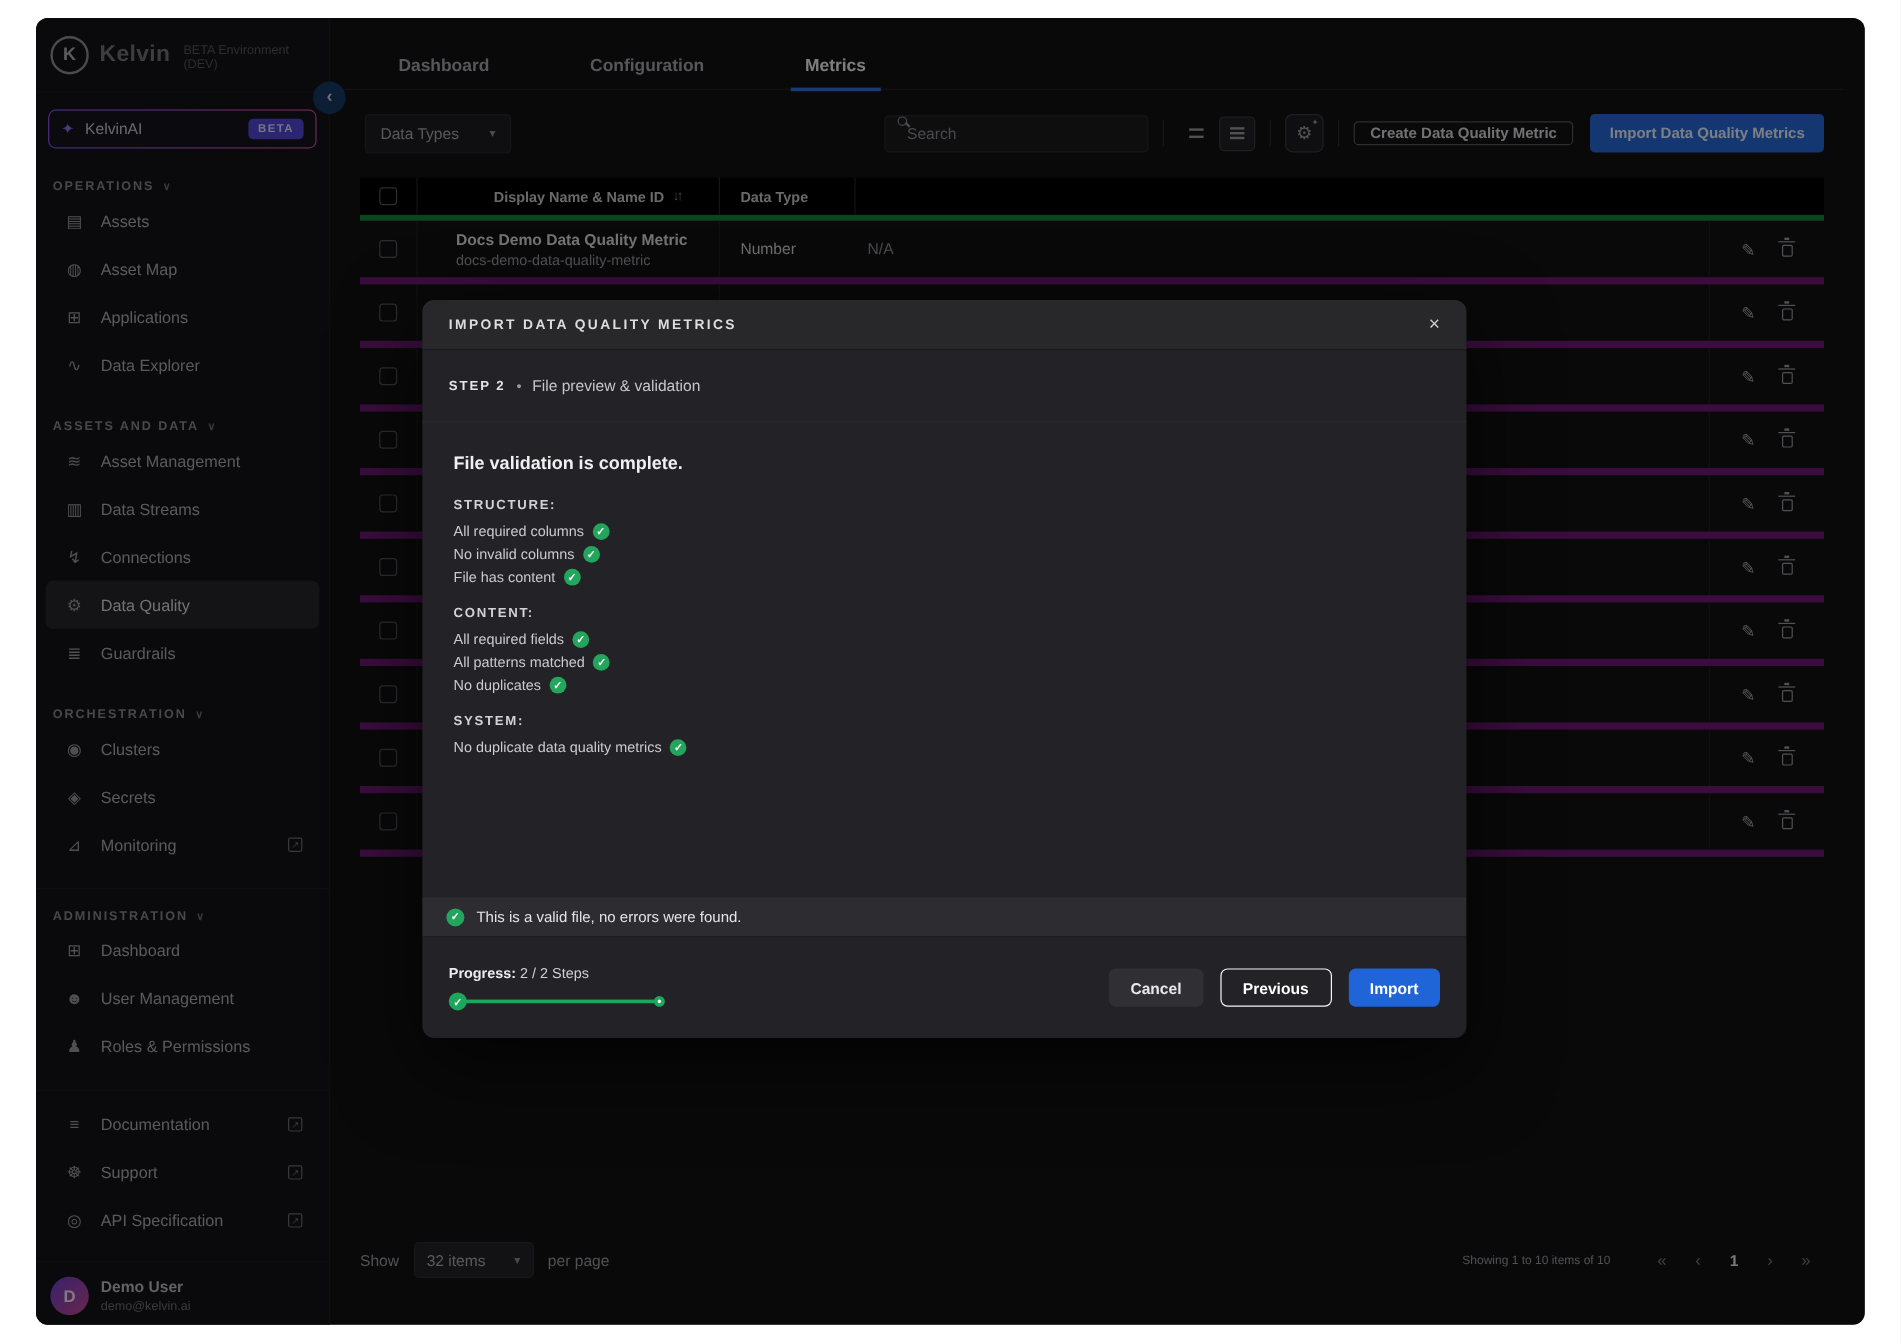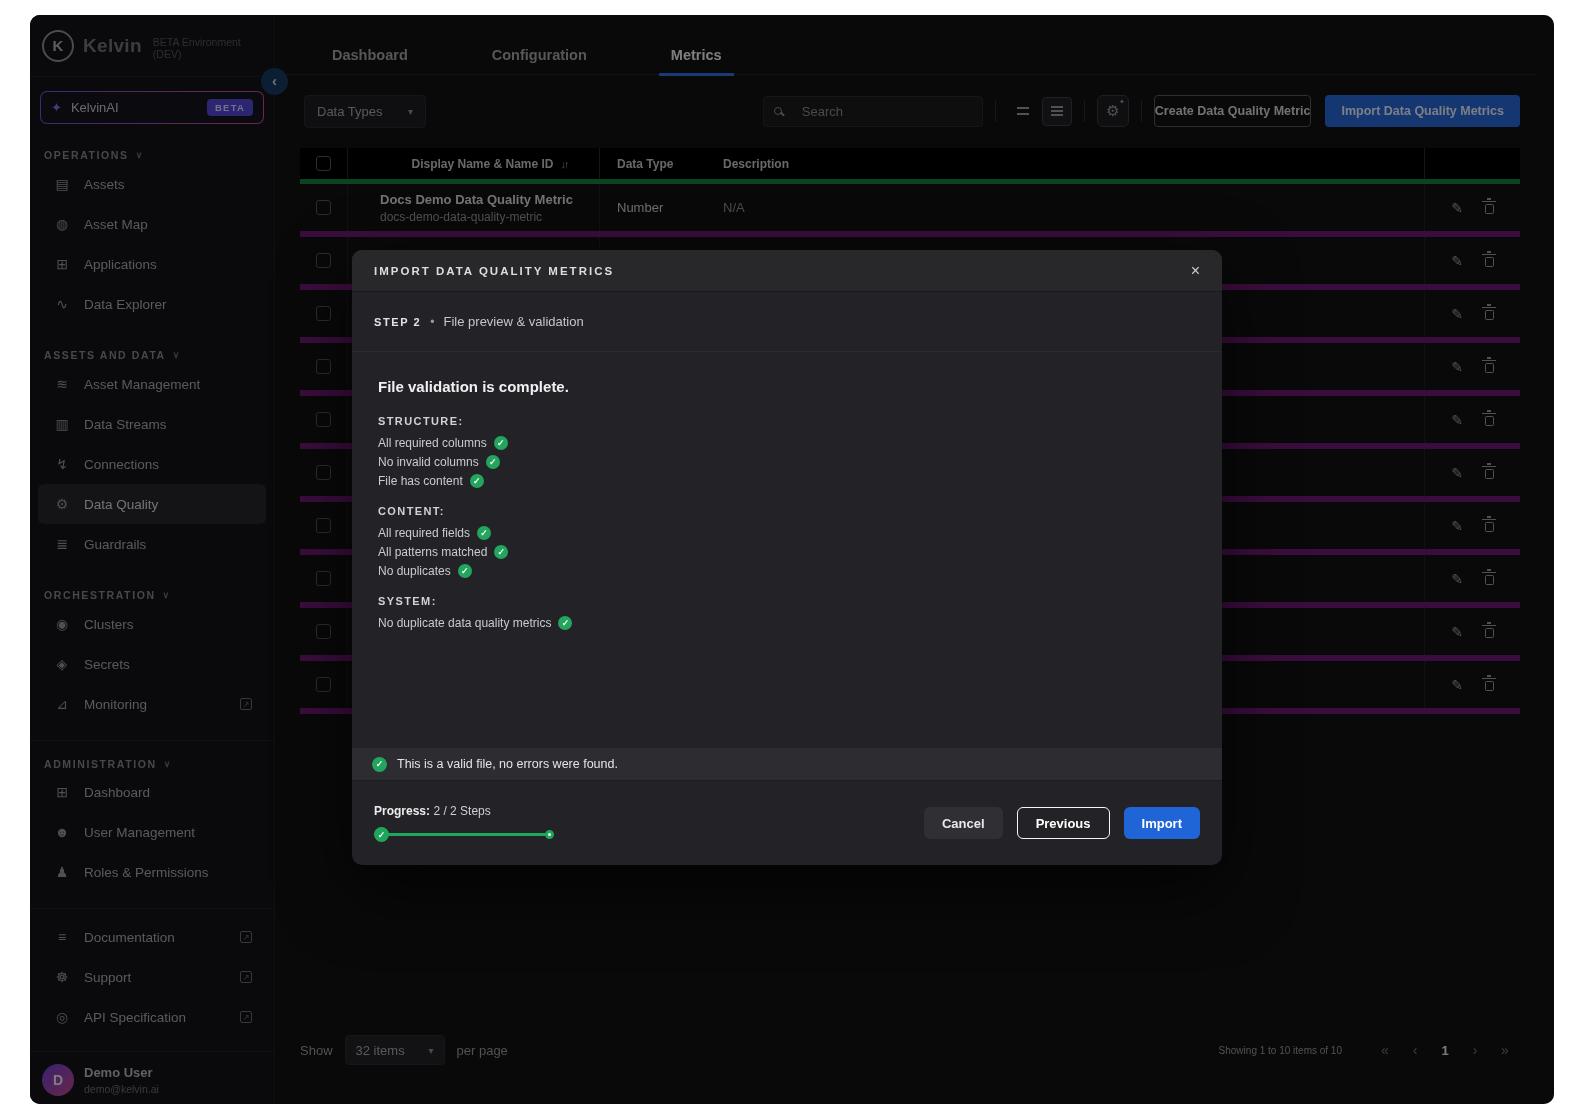--- a/index.html
+++ b/index.html
@@ -53,37 +53,37 @@
   .tab.active { color:#eeeef0; }
   .tab.active::after { content:""; position:absolute; left:0; right:0; bottom:-2px; height:3px; background:#2f6fe0; }
 
   .toolbar { position:absolute; left:245px; right:20px; top:78px; height:36px; display:flex; align-items:center;
              padding-left:29px; padding-right:14px; }
   .dt-btn { height:33px; width:122px; background:#1d1d20; border:1px solid #2b2b30; border-radius:4px;
             display:flex; align-items:center; padding:0 12px; font-size:13px; color:#a7a7ab; gap:8px;}
   .dt-caret { margin-left:auto; font-size:10px; color:#8a8a8f; }
   .tb-spacer { flex:1; }
   .search { height:31px; width:220px; background:#1b1b1e; border:1px solid #2b2b30; border-radius:4px;
-            display:flex; align-items:center; padding:0 10px; gap:20px; }
+            display:flex; padding:0 10px; gap:0; }
   .search input { background:transparent; border:none; outline:none; color:#c9c9cc; font-size:13px; width:160px;
                   font-family:"Liberation Sans",sans-serif; }
   .search input::placeholder { color:#8b8b90; }
   .mag { width:8px; height:8px; border:1.6px solid #8b8b90; border-radius:50%; position:relative; display:inline-block; flex:none;}
   .mag::after { content:""; position:absolute; width:5px; height:1.6px; background:#8b8b90; transform:rotate(45deg); right:-4px; bottom:-1px; }
   .vsep { width:1px; height:22px; background:#2e2e33; margin:0 12px; }
   .tgl-group { display:flex; gap:4px; }
   .tgl { width:30px; height:29px; border-radius:4px; display:flex; align-items:center; justify-content:center;
          background:transparent; border:1px solid transparent; cursor:pointer; }
   .tgl.sel { border-color:#3c3d42; background:#202024; }
   .bars2 { width:12px; height:2px; background:#9a9a9f; box-shadow:0 6px 0 #9a9a9f; margin-top:-6px; }
   .bars3 { width:12px; height:2px; background:#9a9a9f; box-shadow:0 4px 0 #9a9a9f, 0 8px 0 #9a9a9f; margin-top:-8px; }
   .gear-btn { width:32px; height:32px; border:1px solid #3a3b40; border-radius:6px; background:#1d1d20;
               display:flex; align-items:center; justify-content:center; position:relative; color:#9a9a9f; font-size:15px; cursor:pointer;}
   .gear-btn .spk { position:absolute; top:2px; right:3px; font-size:7px; color:#9a9a9f; }
-  .btn-outline { height:32px; padding:0 0; border:1px solid #56575c; border-radius:4px; background:transparent;
+  .btn-outline { height:20px; padding:0 13px; border:1px solid #56575c; border-radius:4px; background:transparent;
                  color:#d6d6d9; font-size:12.5px; font-weight:bold; cursor:pointer; font-family:"Liberation Sans",sans-serif;}
   .btn-blue { height:32px; padding:0 16px; border:none; border-radius:4px; background:#2668d8; color:#e8eefb;
               font-size:12.5px; font-weight:bold; margin-left:14px; cursor:pointer; font-family:"Liberation Sans",sans-serif;}
 
   
   .table { position:absolute; left:270px; right:34px; top:133px; }
   .t-head { height:36px; display:flex; align-items:center; border-bottom:5px solid #15803d; background:#000000;
             font-size:12px; font-weight:bold; color:#c6c6c9; }
   .t-row { height:53px; display:flex; align-items:center; border-bottom:6px solid #701a75; }
   .col-check { width:48px; display:flex; align-items:center; justify-content:center; align-self:stretch; border-right:1px solid #1f1f23;}
@@ -318,21 +318,20 @@
   <div class="table">
     <div class="t-head">
       <span class="col-check">
           <span class="cb"></span>
         </span>
       <span class="col-name">
         <span>Display Name &amp; Name ID</span>
         <span class="sort-ico">↓↑</span>
       </span>
       <span class="col-type" style="font-size:12px;font-weight:bold;color:#c6c6c9;">Data Type</span>
-      <span class="col-desc" style="font-size:12px;font-weight:bold;color:#c6c6c9;">Description</span>
       <span class="col-actions" style="border-left:1px solid #28282c;"></span>
     </div>
 
     <div class="t-row">
       <span class="col-check">
           <span class="cb"></span>
         </span>
       <span class="col-name">
         <span class="r-name">Docs Demo Data Quality Metric</span>
         <span class="r-id">docs-demo-data-quality-metric</span>

